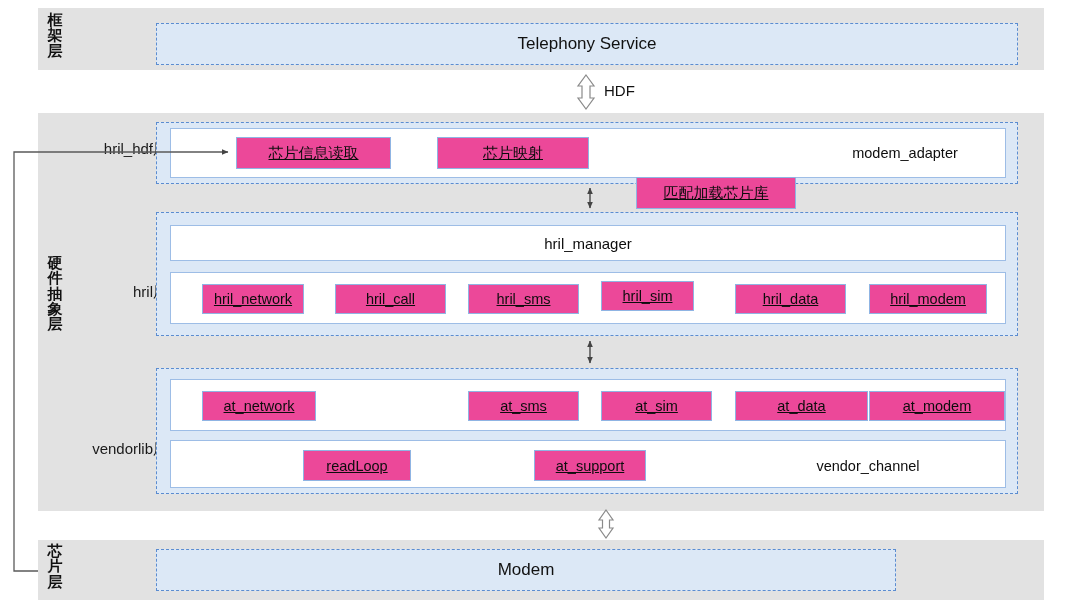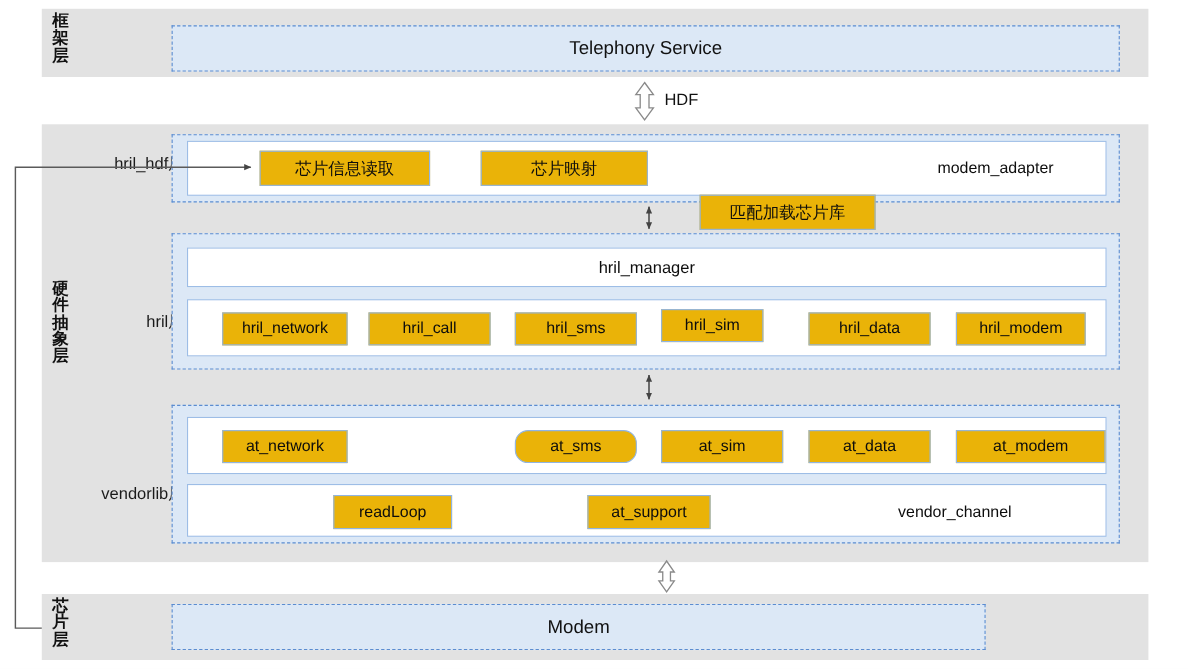--- a/index.html
+++ b/index.html
@@ -67,27 +67,28 @@
     box-sizing: border-box;
     border: 1.5px solid #9dbde6;
     background: #ffffff;
   }
 
   
   .modbox {
     position: absolute;
     box-sizing: border-box;
     border: 1.2px solid #8fb4e3;
-    background: #eab308;
+    background: #ec4899;
     display: flex;
     align-items: center;
     justify-content: center;
     font-size: 14.5px;
     color: #0d0d0d;
     white-space: nowrap;
+    text-decoration: underline;
   }
   .modbox.cjk {
     font-size: 15px;
   }
 
   
   .plain-text {
     position: absolute;
     display: flex;
     align-items: center;
@@ -180,37 +181,37 @@
   <div class="side-label" style="left:60px; top:283px; width:108px;">hril层</div>
 
   <div class="dashed-group" style="left:156px; top:212px; width:862px; height:124px;"></div>
 
   <div class="panel" style="left:170px; top:225px; width:836px; height:36px;">
     <div class="panel-title">hril_manager</div>
   </div>
 
   <div class="panel" style="left:170px; top:272px; width:836px; height:52px;"></div>
 
-  <div class="modbox" style="left:202px; top:284px; width:114px; height:30px;">hril_network</div>
+  <div class="modbox" style="left:202px; top:284px; width:102px; height:30px;">hril_network</div>
   <div class="modbox" style="left:335px; top:284px; width:111px; height:30px;">hril_call</div>
   <div class="modbox" style="left:468px; top:284px; width:111px; height:30px;">hril_sms</div>
   <div class="modbox" style="left:601px; top:281px; width:93px; height:30px;">hril_sim</div>
   <div class="modbox" style="left:735px; top:284px; width:111px; height:30px;">hril_data</div>
   <div class="modbox" style="left:869px; top:284px; width:118px; height:30px;">hril_modem</div>
 
   <div class="side-label" style="left:36px; top:440px; width:132px;">vendorlib层</div>
 
   <div class="dashed-group" style="left:156px; top:368px; width:862px; height:126px;"></div>
 
   <div class="panel" style="left:170px; top:379px; width:836px; height:52px;"></div>
 
   <div class="modbox" style="left:202px; top:391px; width:114px; height:30px;">at_network</div>
-  <div class="modbox" style="left:468px; top:391px; width:111px; height:30px;border-radius:12px;">at_sms</div>
+  <div class="modbox" style="left:468px; top:391px; width:111px; height:30px;">at_sms</div>
   <div class="modbox" style="left:601px; top:391px; width:111px; height:30px;">at_sim</div>
-  <div class="modbox" style="left:735px; top:391px; width:111px; height:30px;">at_data</div>
+  <div class="modbox" style="left:735px; top:391px; width:133px; height:30px;">at_data</div>
   <div class="modbox" style="left:869px; top:391px; width:136px; height:30px;">at_modem</div>
 
   <div class="panel" style="left:170px; top:440px; width:836px; height:48px;"></div>
 
   <div class="modbox" style="left:303px; top:450px; width:108px; height:31px;">readLoop</div>
   <div class="modbox" style="left:534px; top:450px; width:112px; height:31px;">at_support</div>
   <div class="plain-text" style="left:780px; top:450px; width:176px; height:31px;">vendor_channel</div>
 
   <div class="band" style="left:38px; top:540px; width:1006px; height:60px;"></div>
 

